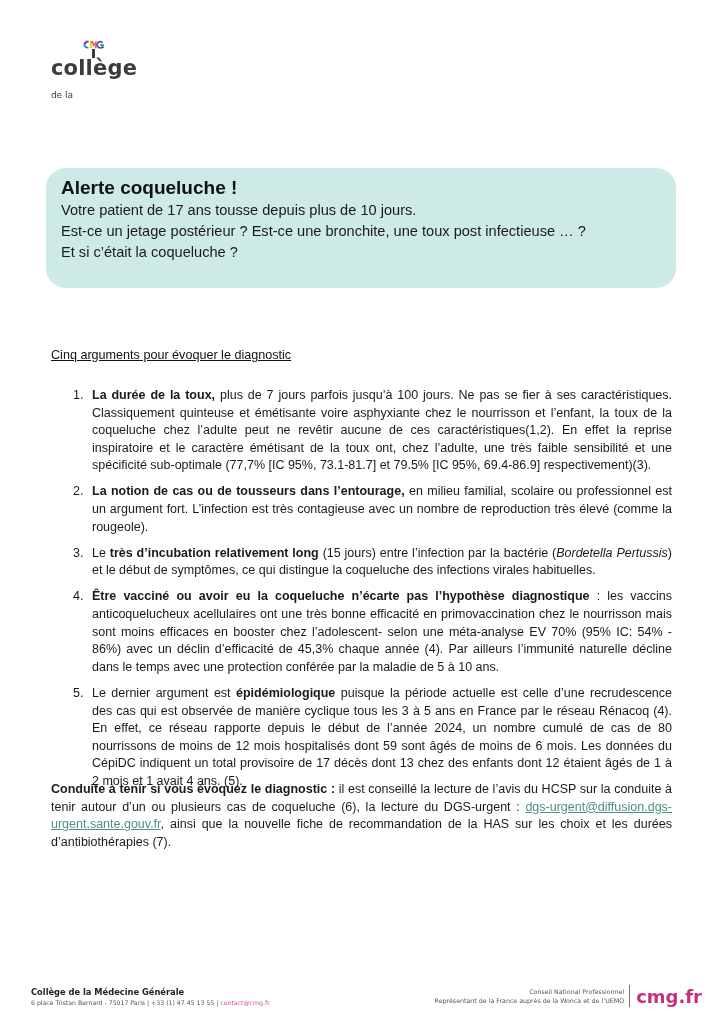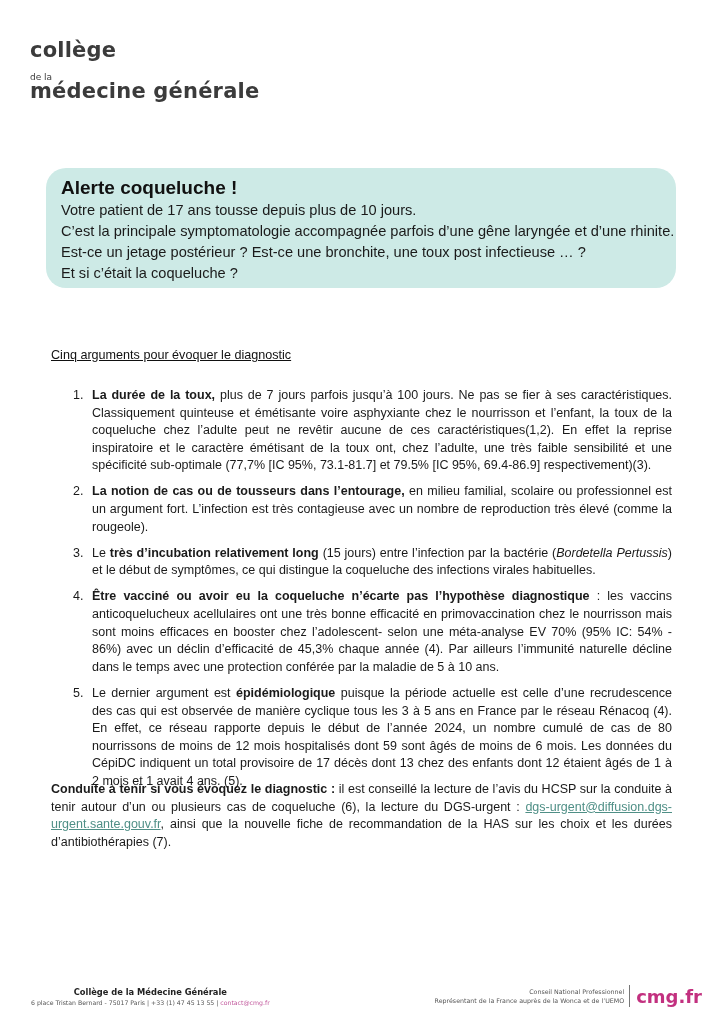--- a/index.html
+++ b/index.html
@@ -30,21 +30,21 @@
              text-align: justify; margin-bottom: 8.5px; color: #1a1a1a; }
   .args li .num { position: absolute; left: 21px; top: 0; }
   .args li b { font-weight: bold; }
 
   .conduite { position: absolute; left: 51px; top: 781px; width: 621px; font-size: 12.5px; line-height: 17.6px;
               text-align: justify; color: #1a1a1a; margin: 0; }
   .conduite b { font-weight: bold; }
   .conduite a { color: #4f8f86; text-decoration: underline; }
 
   
-  .footer-left { position: absolute; left: 31px; top: 987px; text-align: center; }
+  .footer-left { position: absolute; left: 31px; top: 987px; }
   .footer-left .org { font-family: "DejaVu Sans", sans-serif; font-size: 8.3px; font-weight: bold; color: #222; }
   .footer-left .addr { font-family: "DejaVu Sans", sans-serif; font-size: 6.2px; color: #555; margin-top: 2px; }
   .footer-left .addr a { color: #c0559a; text-decoration: none; }
 
   .footer-right { position: absolute; right: 22px; top: 985px; display: flex; align-items: center; }
   .footer-right .txt { text-align: right; font-family: "DejaVu Sans", sans-serif; font-size: 6.3px; color: #555; line-height: 9px; }
   .footer-right .sep { width: 1px; height: 22px; background: #777; margin: 0 6px 0 5px; }
   .footer-right .site { font-family: "DejaVu Sans", sans-serif; font-size: 18px; font-weight: bold; color: #c2307f; }
 </style>
 </head>
@@ -63,28 +63,26 @@
 
     <path d="M117 17 A19 19 0 1 0 118 40" fill="none" stroke="#6a4c9c" stroke-width="11"></path>
     <rect x="101" y="26" width="22" height="10" fill="#1aa89a"></rect>
     <rect x="112" y="26" width="11" height="24" fill="#1aa89a"></rect>
     <polygon points="115,40 123,46 115,51" fill="#283593"></polygon>
   </svg>
   <div class="logo-sep"></div>
   <div class="logo-text">
     <span class="l1">collège</span>
     <span class="l2">de la</span>
-    <span class="l3">médecine générale</span>
   </div>
 </div>
 
 <div class="alert">
   <h1>Alerte coqueluche !</h1>
   <p>Votre patient de 17 ans tousse depuis plus de 10 jours.</p>
-  <p>C’est la principale symptomatologie accompagnée parfois d’une gêne laryngée et d’une rhinite.</p>
   <p>Est-ce un jetage postérieur ? Est-ce une bronchite, une toux post infectieuse … ?</p>
   <p>Et si c’était la coqueluche ?</p>
 </div>
 
 <div class="section-title">Cinq arguments pour évoquer le diagnostic</div>
 
 <ol class="args">
   <li>
     <span class="num">1.</span>
     <b>La durée de la toux,</b><span> plus de 7 jours parfois jusqu’à 100 jours. Ne pas se fier à ses caractéristiques. Classiquement quinteuse et émétisante voire asphyxiante chez le nourrisson et l’enfant, la toux de la coqueluche chez l’adulte peut ne revêtir aucune de ces caractéristiques(1,2). En effet la reprise inspiratoire et le caractère émétisant de la toux ont, chez l’adulte, une très faible sensibilité et une spécificité sub-optimale (77,7% [IC 95%, 73.1-81.7] et 79.5% [IC 95%, 69.4-86.9] respectivement)(3).</span>

